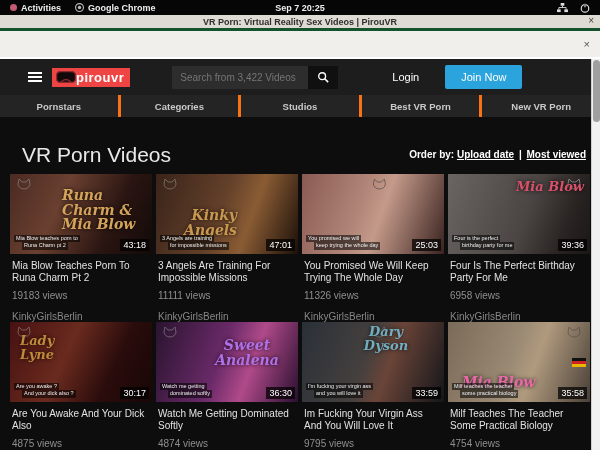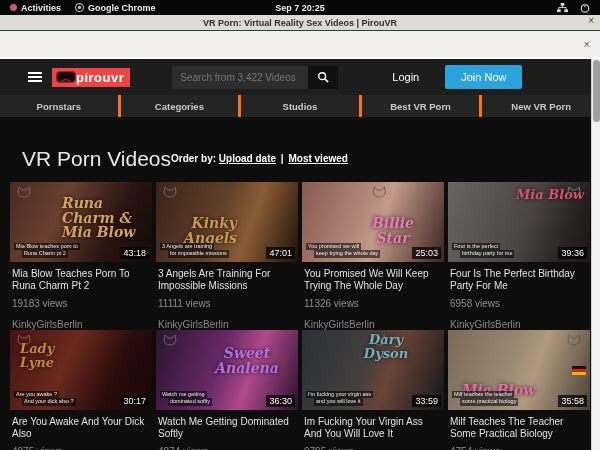--- a/index.html
+++ b/index.html
@@ -12,21 +12,21 @@
   .sys-left { display:flex; align-items:center; gap:14px; padding-left:10px; }
   .sys-item { display:flex; align-items:center; gap:4px; }
   .dot { width:7px; height:7px; border-radius:50%; background:#c65a74; }
   .chrome-ic { width:9px; height:9px; }
   .sys-clock { position:absolute; left:50%; transform:translateX(-50%); }
   .sys-right { margin-left:auto; display:flex; align-items:center; gap:12px; padding-right:10px; }
 
   
   .titlebar { height:16px; background:#dedbd4; color:#2e2e2e; font-size:9px; font-weight:bold;
               display:flex; align-items:center; justify-content:center; position:relative;
-              border-bottom:1px solid #14532d; }
+              border-bottom:3px solid #14532d; }
   .titlebar .close { position:absolute; right:6px; top:0; font-size:10px; color:#444;
                      cursor:default; font-weight:normal; }
 
   
   .infobar { height:28px; background:#f1efec; color:#3a3a3a; font-size:10px;
              display:flex; align-items:center; padding:0 12px; position:relative;
              border-bottom:2px solid #ffffff; }
   .infobar .close { position:absolute; right:10px; font-size:11px; color:#555; }
 
   
@@ -52,22 +52,22 @@
   .join { border:none; color:#fff; font-size:11px; padding:6px 16px; border-radius:2px;
           margin-left:16px; }
 
   
   .nav { height:22px; display:flex; background:#242424; }
   .nav-item { flex:1; display:flex; align-items:center; justify-content:center;
               color:#c9c9c9; font-size:9.5px; font-weight:bold; border-right:3px solid #f97316; }
   .nav-item:last-child { border-right:none; }
 
   
-  .pagehead { display:flex; align-items:center; 
-              padding:18px 14px 0 22px; height:65px; }
+  .pagehead { display:flex; align-items:center; justify-content:space-between;
+              padding:18px 14px 0 22px; height:57px; }
   .pagehead h1 { font-size:21px; font-weight:400; color:#e8e8e8; }
   .orderby { font-size:10px; font-weight:bold; color:#fff; }
   .orderby a { color:#fff; text-decoration:underline; }
   .order-sep { margin:0 2px; }
 
   
   .grid { display:grid; grid-template-columns:repeat(4,1fr); column-gap:4px; margin:0 10px; }
   .card { width:100%; }
   .thumb { position:relative; height:80px; overflow:hidden; background:#222; }
   .dur { position:absolute; right:3px; bottom:3px; background:rgba(0,0,0,.72); color:#fff;
@@ -226,21 +226,20 @@
       <div class="ctitle">3 Angels Are Training For Impossible Missions</div>
       <div class="views">11111 views</div>
       <div class="studio">KinkyGirlsBerlin</div>
     </div>
 
     <div class="card">
       <div class="thumb" style="background: linear-gradient(110deg, rgb(138, 90, 82), rgb(176, 133, 120) 40%, rgb(196, 154, 138) 55%, rgb(58, 35, 32));">
         <svg class="mask mc" width="16" height="16" viewBox="0 0 16 16">
           <path d="M2 6 L3 1 L6 4 H10 L13 1 L14 6 A6 5 0 1 1 2 6 Z" fill="none" stroke="#333" stroke-width="1"></path>
         </svg>
-        <div class="overlay o2" style="color: rgb(232, 122, 184);">Billie Star</div>
         <div class="cap">
           <span>You promised we will</span><br><span class="c2">keep trying the whole day</span>
         </div>
         <span class="dur">25:03</span>
       </div>
       <div class="ctitle">You Promised We Will Keep Trying The Whole Day</div>
       <div class="views">11326 views</div>
       <div class="studio">KinkyGirlsBerlin</div>
     </div>
 

